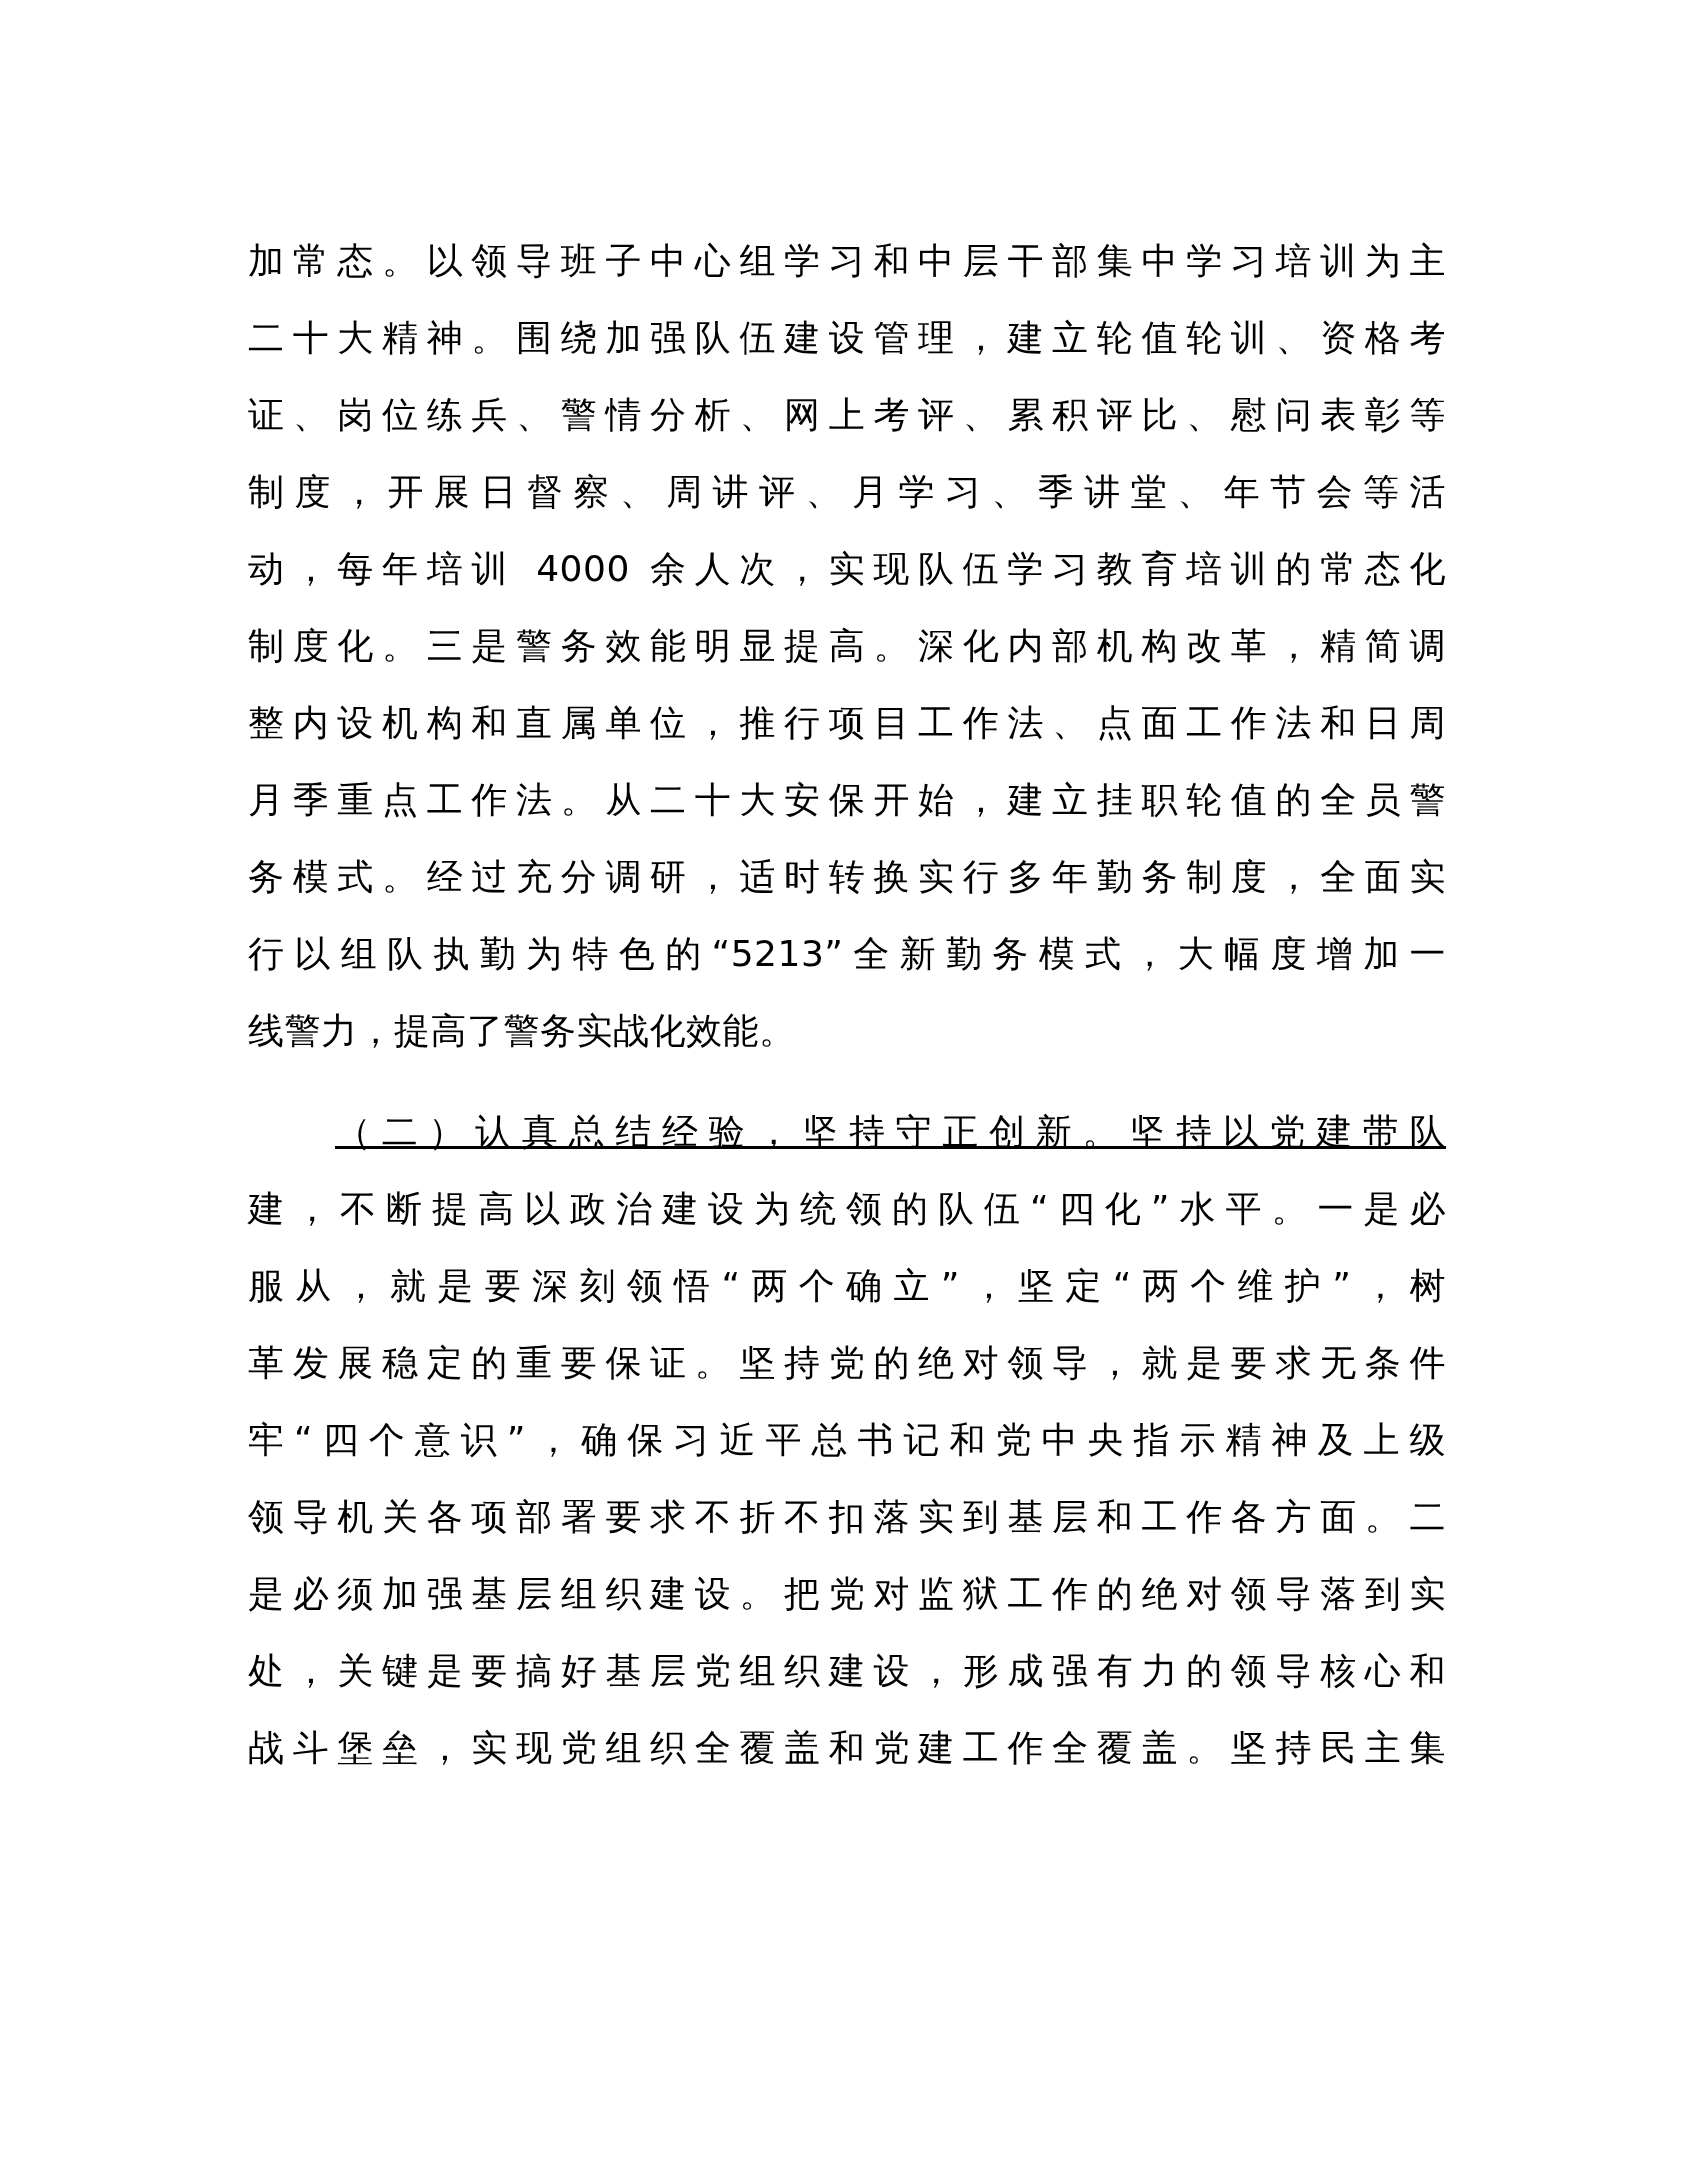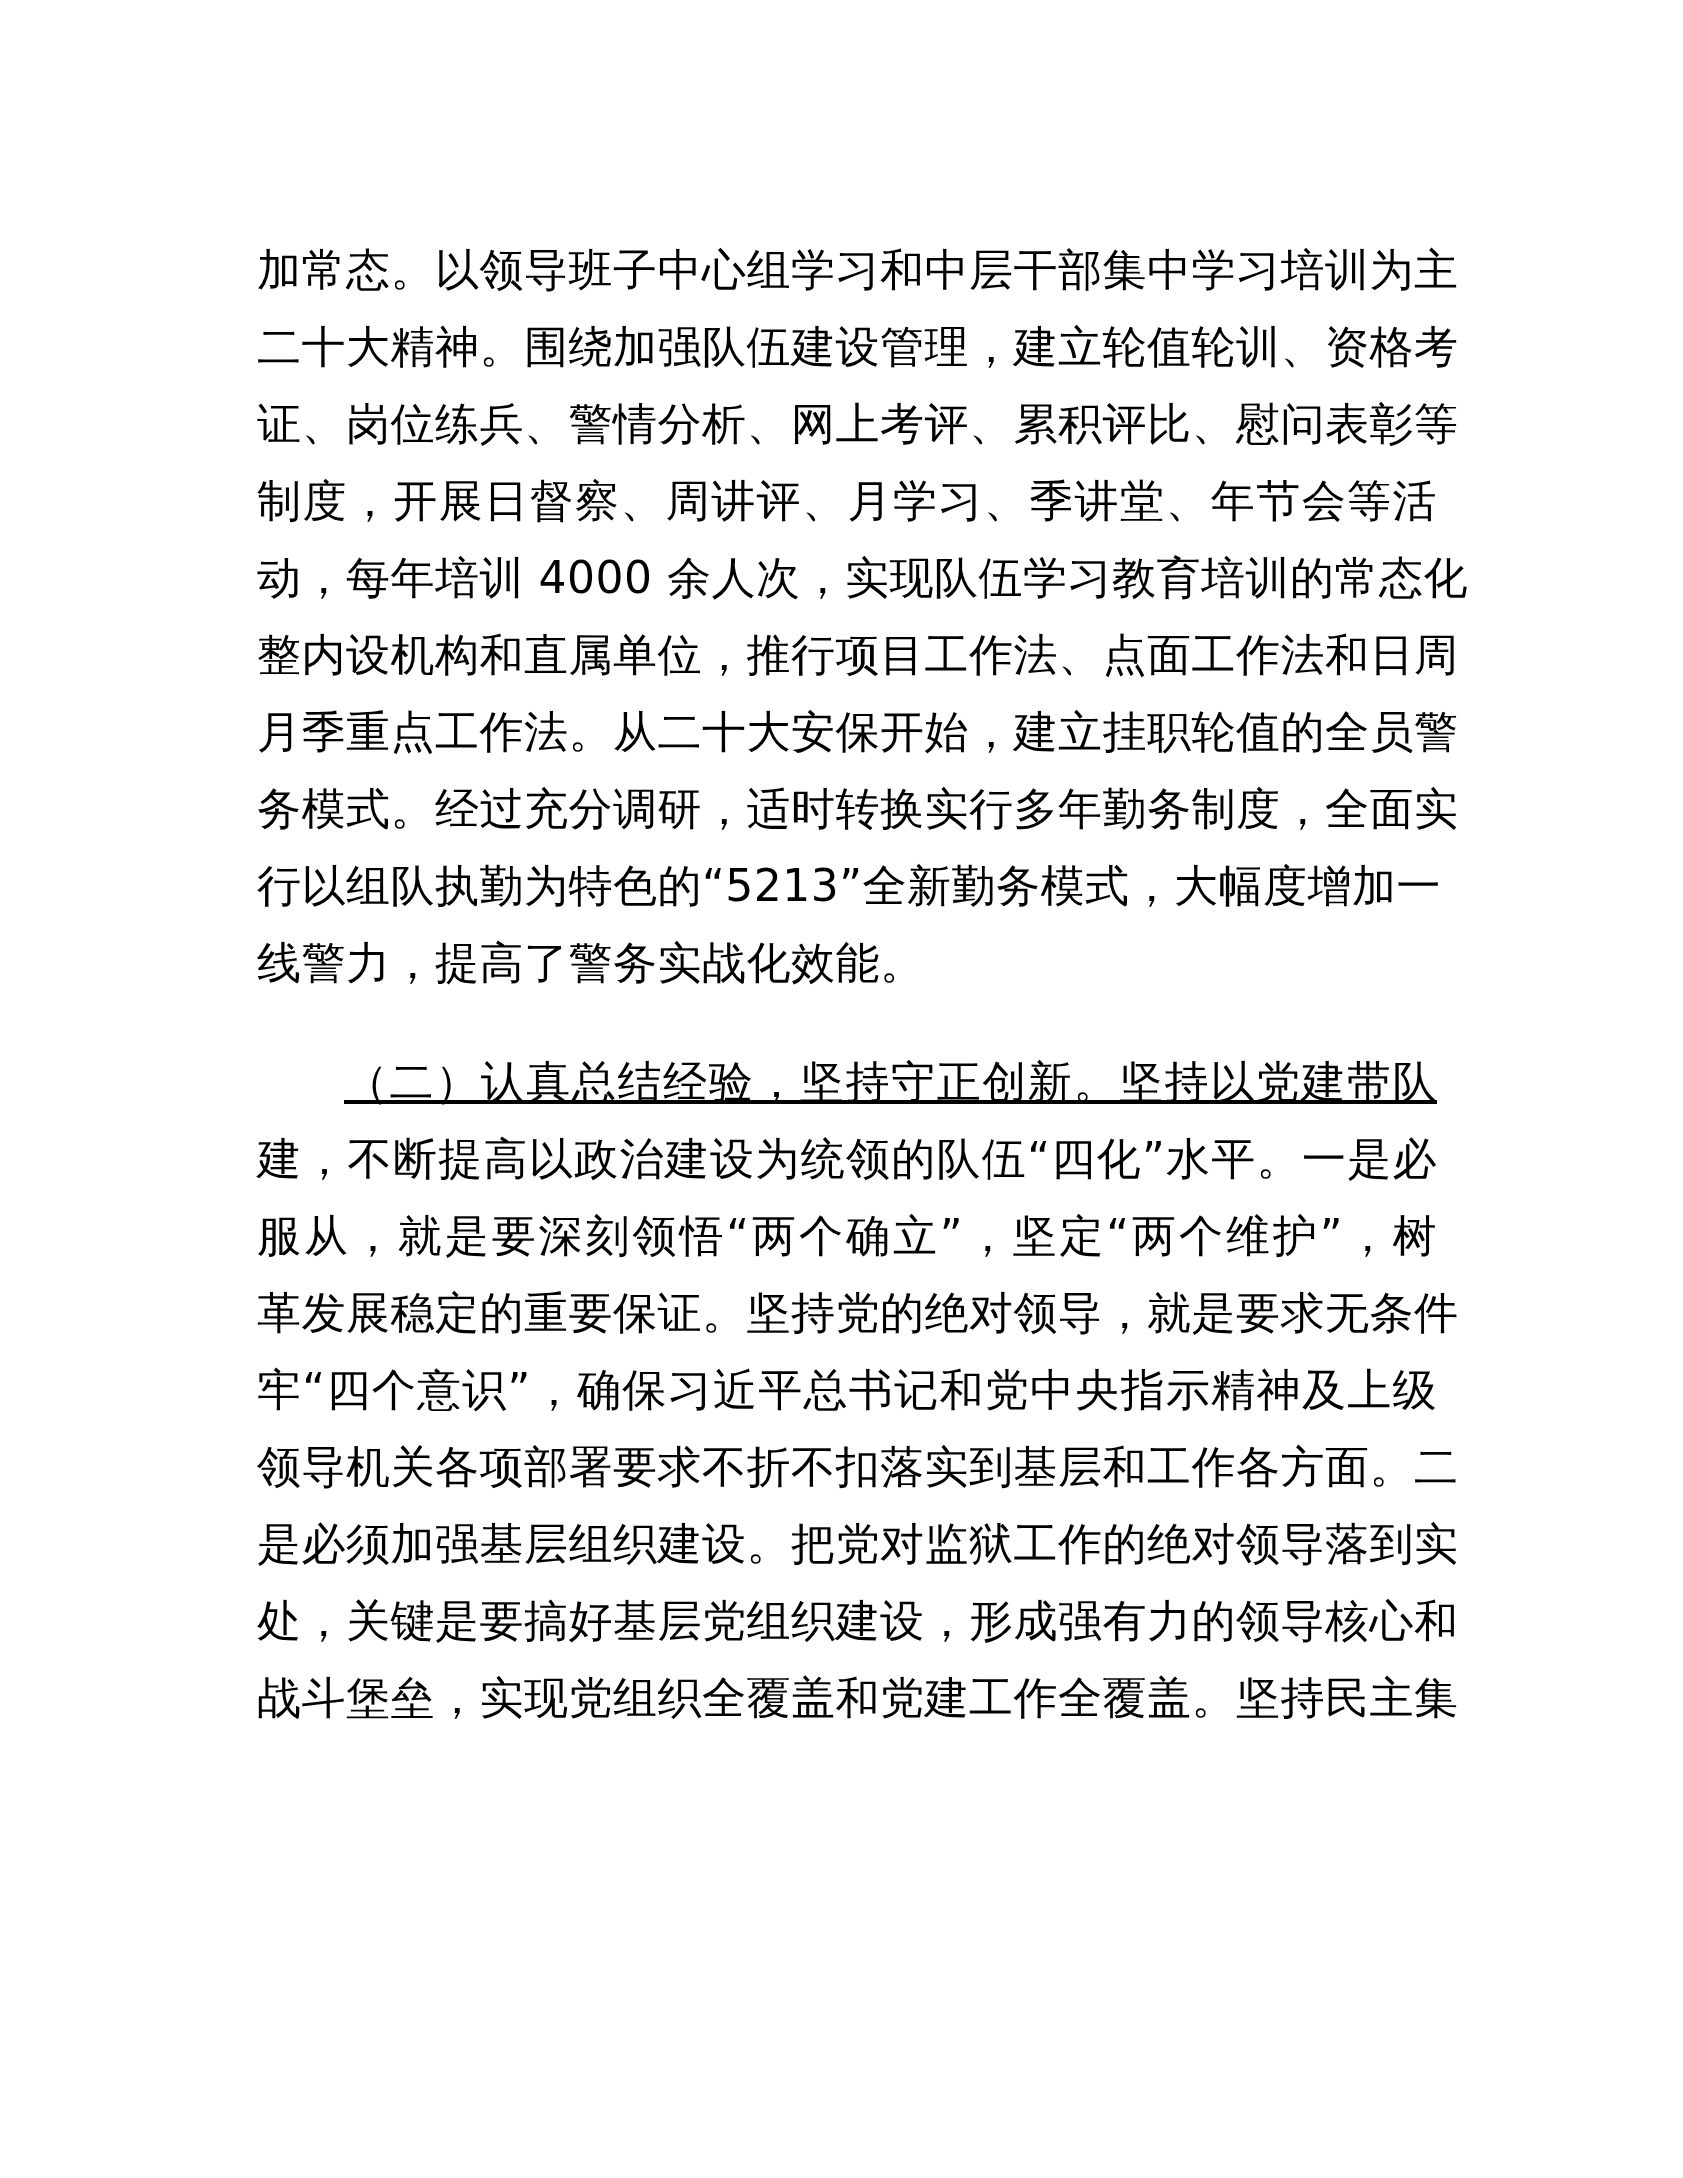--- a/index.html
+++ b/index.html
@@ -15,22 +15,22 @@
     font-family: "DejaVu Sans", "Liberation Sans", sans-serif;
     color: #000000;
   }
   .page {
     position: absolute;
     left: 248px;
     top: 222px;
     width: 1198px;
   }
   .para {
-    margin: 9px;
-    font-size: 44px;
+    margin: 0;
+    font-size: 36px;
     line-height: 77px;
     letter-spacing: 0.5px;
     text-align: justify;
     text-justify: inter-character;
     word-break: break-all;
   }
   .line {
     display: block;
     height: 77px;
     white-space: nowrap;
@@ -53,20 +53,21 @@
 </head>
 <body>
 
 <div class="page">
   <div class="para">
     <span class="line">加常态。以领导班子中心组学习和中层干部集中学习培训为主</span>
     <span class="line">二十大精神。围绕加强队伍建设管理，建立轮值轮训、资格考</span>
     <span class="line">证、岗位练兵、警情分析、网上考评、累积评比、慰问表彰等</span>
     <span class="line">制度，开展日督察、周讲评、月学习、季讲堂、年节会等活</span>
     <span class="line">动，每年培训 4000 余人次，实现队伍学习教育培训的常态化</span>
+    <span class="line">制度化。三是警务效能明显提高。深化内部机构改革，精简调</span>
     <span class="line">整内设机构和直属单位，推行项目工作法、点面工作法和日周</span>
     <span class="line">月季重点工作法。从二十大安保开始，建立挂职轮值的全员警</span>
     <span class="line">务模式。经过充分调研，适时转换实行多年勤务制度，全面实</span>
     <span class="line">行以组队执勤为特色的“5213”全新勤务模式，大幅度增加一</span>
     <span class="line last">线警力，提高了警务实战化效能。</span>
   </div>
 
   <div class="para-gap"></div>
 
   <div class="para">

